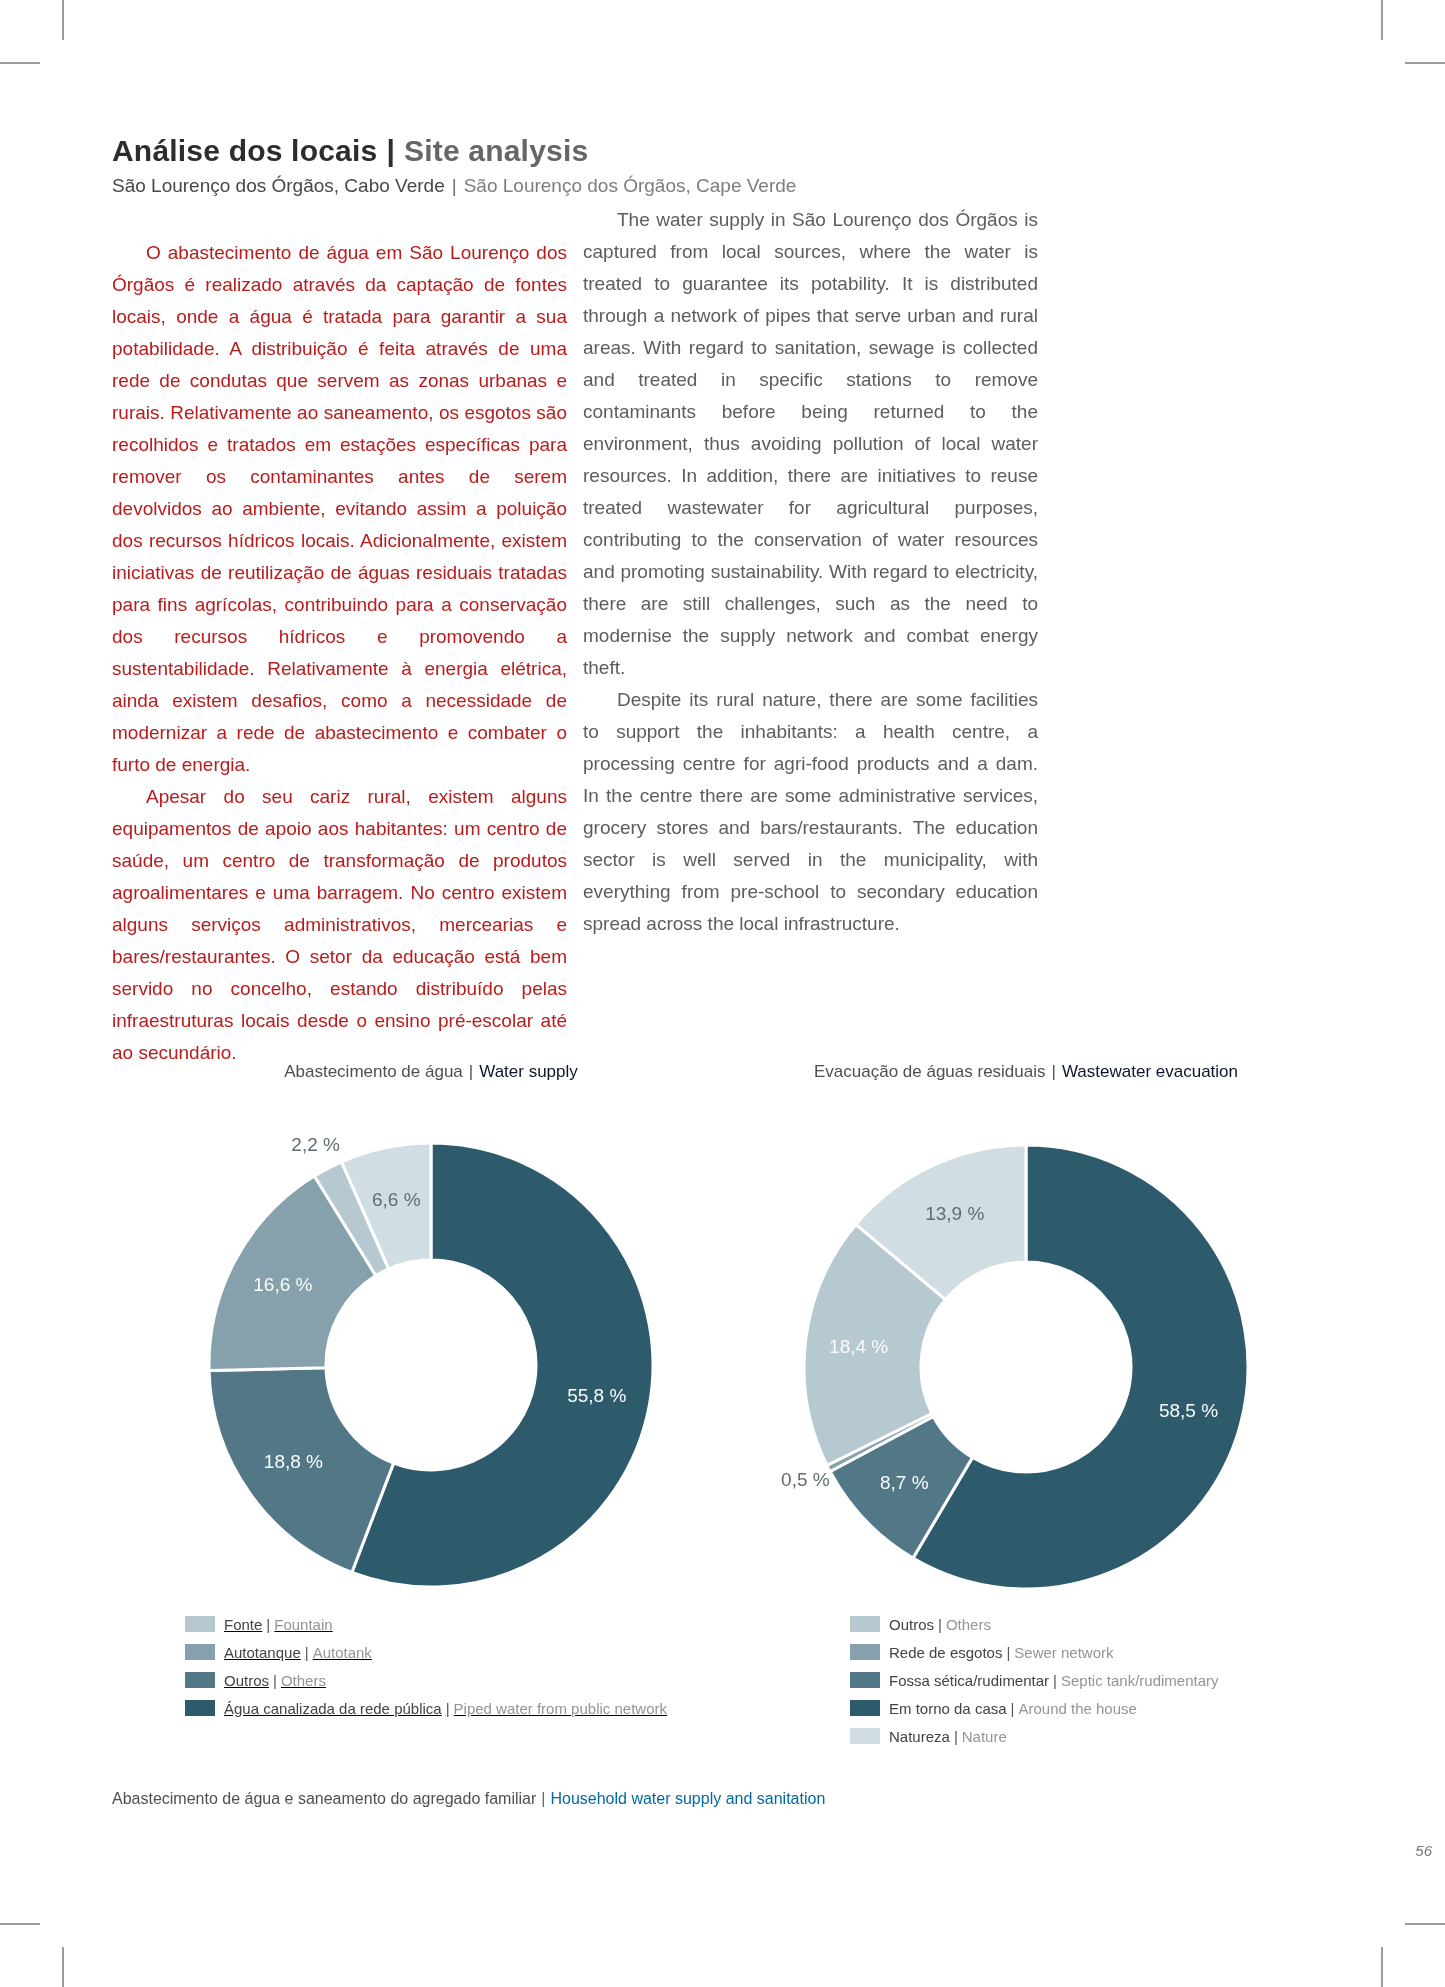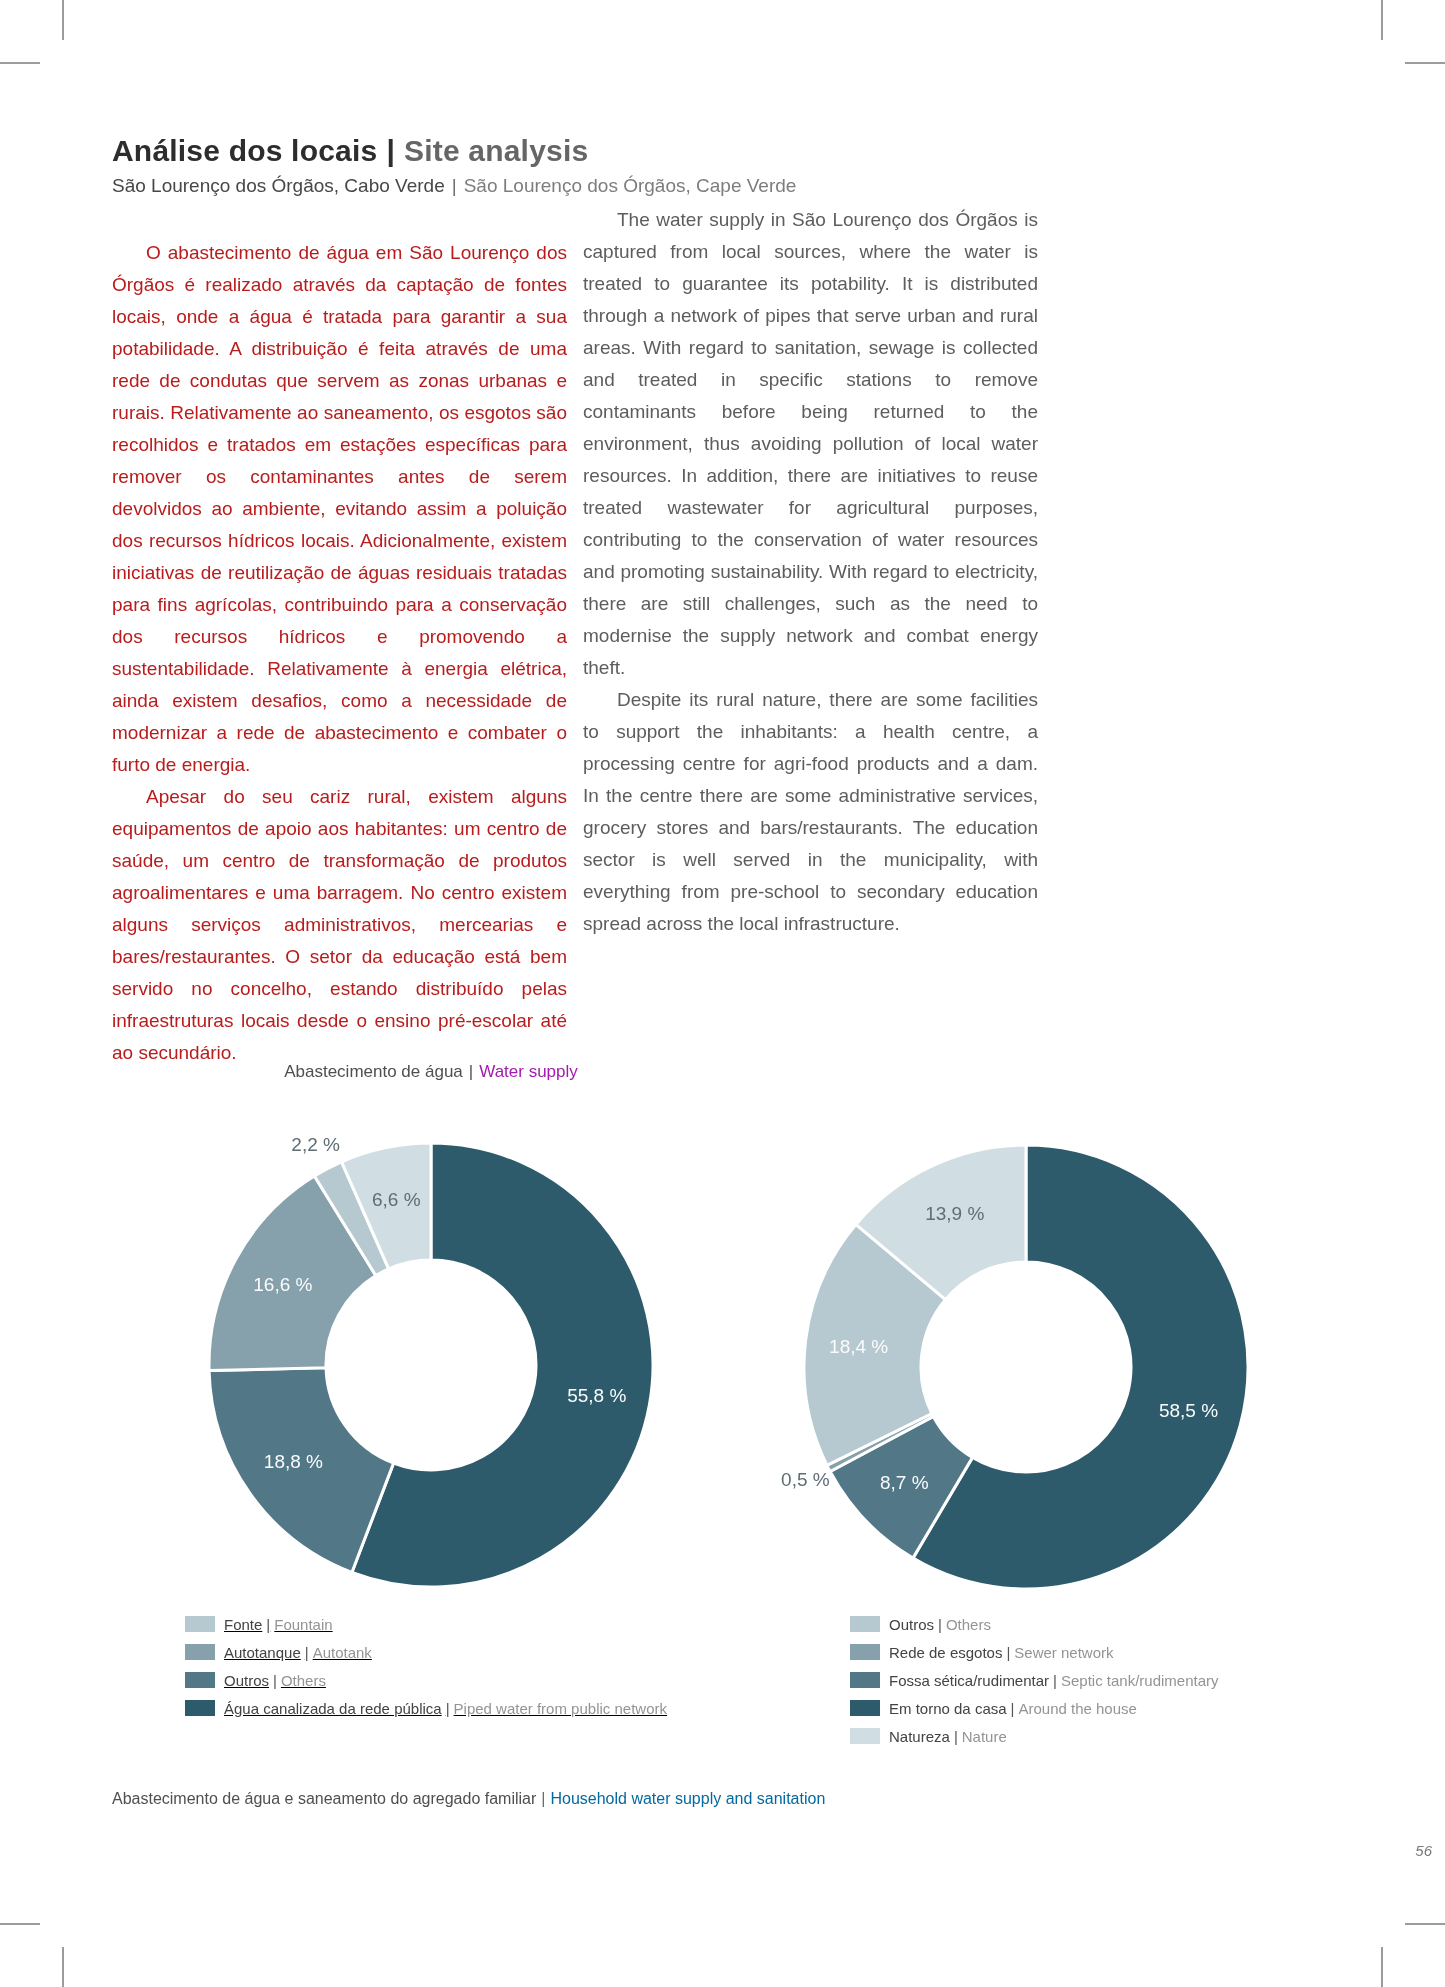--- a/index.html
+++ b/index.html
@@ -22,21 +22,21 @@
   .subtitle .en{color:#7d7d7d;}
   
   .columns{position:absolute;left:112px;top:204px;width:926px;display:flex;gap:16px;}
   .col{width:455px;font-size:19px;line-height:32px;text-align:justify;}
   .col p{margin:0;text-indent:34px;}
   .col-pt{color:#b91c1c;margin-top:33px;}
   .col-en{color:#5d5d5d;}
   
   .chart-title{position:absolute;width:600px;text-align:center;font-size:17px;color:#4f4f4f;}
   .chart-title .sep{margin:0 6px;color:#4f4f4f;}
-  .chart-title .en{color:#a21caf;text-align:center;}
+  .chart-title .en{color:#0f172a;text-align:center;}
   .chart-title-left{left:131px;top:1062px;}
   .chart-title-right{left:726px;top:1062px;}
   
   .donut{position:absolute;width:560px;height:560px;}
   .donut-left{left:151px;top:1085px;}
   .donut-right{left:746px;top:1087px;}
   .donut path{stroke:#ffffff;stroke-width:3px;}
   .donut text{font-family:"Liberation Sans",sans-serif;font-size:19px;}
   
   .legend{position:absolute;top:1610px;}
@@ -82,20 +82,23 @@
       <p>Apesar do seu cariz rural, existem alguns equipamentos de apoio aos habitantes: um centro de saúde, um centro de transformação de produtos agroalimentares e uma barragem. No centro existem alguns serviços administrativos, mercearias e bares/restaurantes. O setor da educação está bem servido no concelho, estando distribuído pelas infraestruturas locais desde o ensino pré-escolar até ao secundário.</p>
     </div>
     <div class="col col-en">
       <p>The water supply in São Lourenço dos Órgãos is captured from local sources, where the water is treated to guarantee its potability. It is distributed through a network of pipes that serve urban and rural areas. With regard to sanitation, sewage is collected and treated in specific stations to remove contaminants before being returned to the environment, thus avoiding pollution of local water resources. In addition, there are initiatives to reuse treated wastewater for agricultural purposes, contributing to the conservation of water resources and promoting sustainability. With regard to electricity, there are still challenges, such as the need to modernise the supply network and combat energy theft.</p>
       <p>Despite its rural nature, there are some facilities to support the inhabitants: a health centre, a processing centre for agri-food products and a dam. In the centre there are some administrative services, grocery stores and bars/restaurants. The education sector is well served in the municipality, with everything from pre-school to secondary education spread across the local infrastructure.</p>
     </div>
   </div>
 
   <div class="chart-title chart-title-left">
     <span>Abastecimento de água</span><span class="sep">|</span><span class="en">Water supply</span>
+  </div>
+  <div class="chart-title chart-title-right">
+    <span>Evacuação de águas residuais</span><span class="sep">|</span><span class="en">Wastewater evacuation</span>
   </div>
 
   <svg class="donut donut-left" viewBox="0 0 560 560">
       <path d="M 280 58 A 222 222 0 1 1 200.8765629256585 487.42102522536794 L 242.57675273510876 378.1045389579443 A 105 105 0 1 0 280 175 Z" fill="#2e5b6b"></path>
       <text x="445.71051704171305" y="316.53317117117257" text-anchor="middle" fill="#fafcfd">55,8 %</text>
       <path d="M 200.8765629256585 487.42102522536794 A 222 222 0 0 1 58.0701099791074 285.5788811884212 L 175.03316012525352 282.63866002155055 A 105 105 0 0 0 242.57675273510876 378.1045389579443 Z" fill="#527787"></path>
       <text x="142.4468362541546" y="383.3210005266522" text-anchor="middle" fill="#fafcfd">18,8 %</text>
       <path d="M 58.0701099791074 285.5788811884212 A 222 222 0 0 1 163.4112321485921 91.07922504157855 L 224.85666385406384 190.64557941155743 A 105 105 0 0 0 175.03316012525352 282.63866002155055 Z" fill="#86a1ab"></path>
       <text x="131.8352017328912" y="205.7538626819524" text-anchor="middle" fill="#fafcfd">16,6 %</text>
       <path d="M 163.4112321485921 91.07922504157855 A 222 222 0 0 1 190.55477127156666 76.81645967815638 L 237.69482425006532 183.89967687480367 A 105 105 0 0 0 224.85666385406384 190.64557941155743 Z" fill="#b6c9d0"></path>

